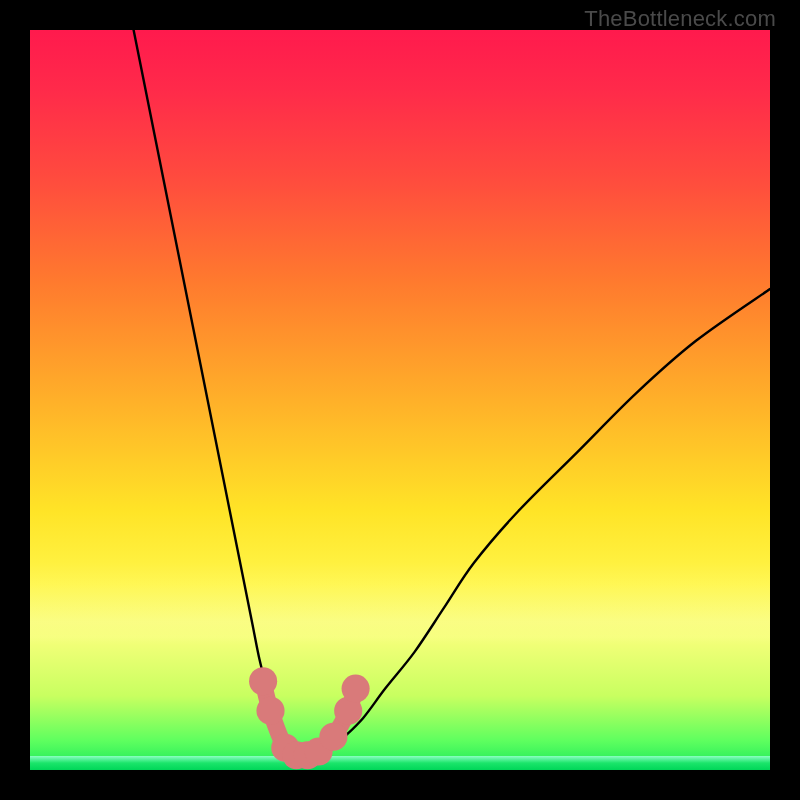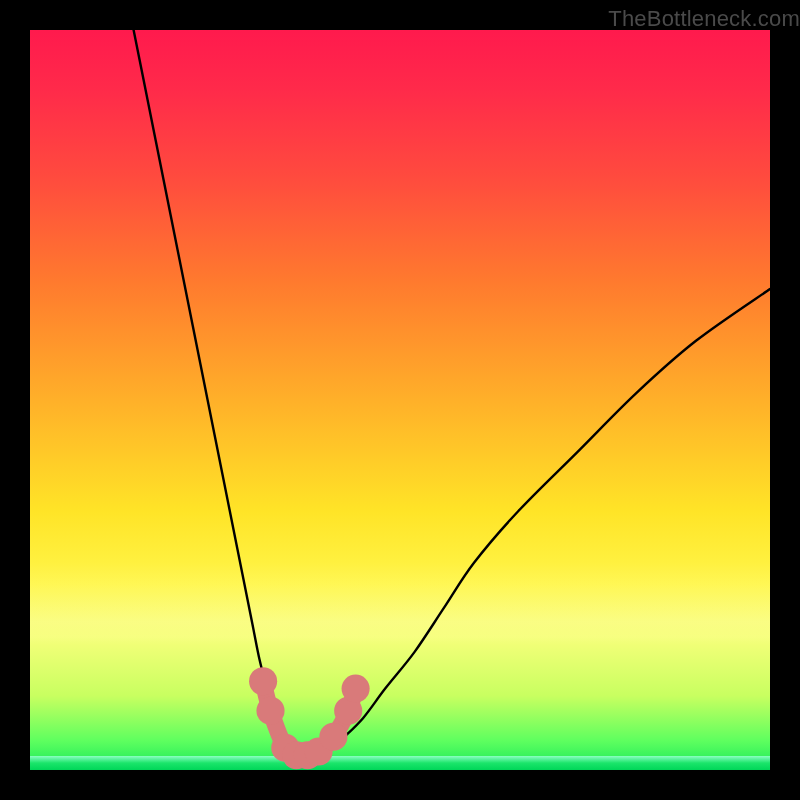--- a/index.html
+++ b/index.html
@@ -56,21 +56,21 @@
     height: 14px;
     background: linear-gradient(to bottom, #8affc2 0%, #1be56a 50%, #00d659 100%);
   }
   .curve-svg {
     position: absolute;
     inset: 0;
   }
   .watermark {
     position: absolute;
     top: 6px;
-    right: 0;
+    right: 24px;
     color: #4a4a4a;
     font-size: 22px;
     font-weight: 500;
     letter-spacing: 0.2px;
     user-select: none;
   }
 </style>
 </head>
 <body>
 

